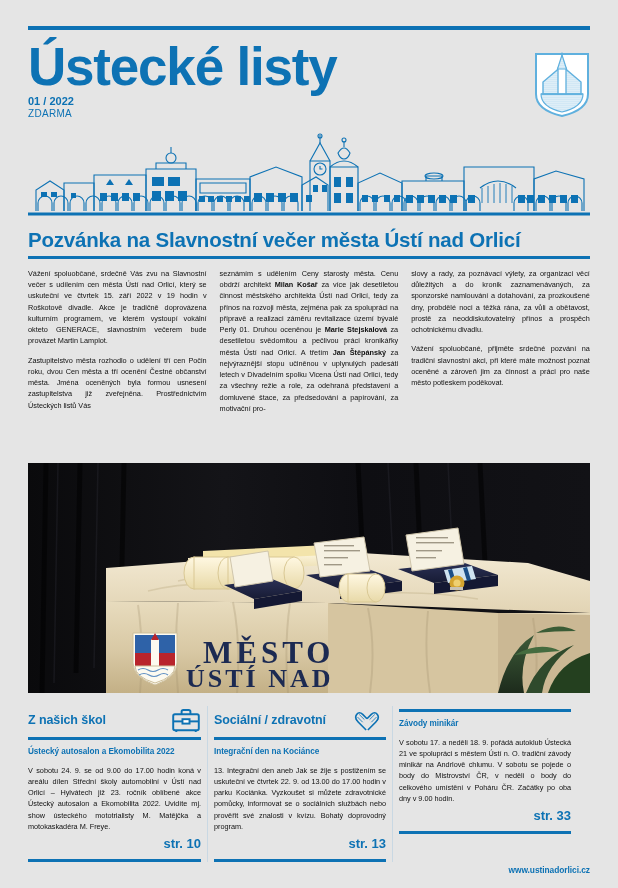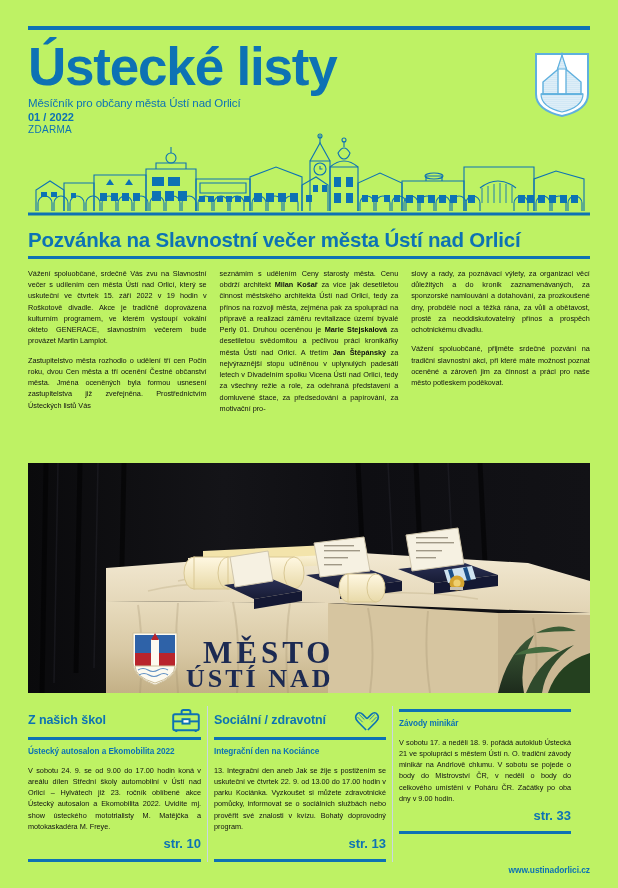--- a/index.html
+++ b/index.html
@@ -12,21 +12,21 @@
     height: 888px;
     font-family: "Liberation Sans", sans-serif;
     color: #1a1a1a;
     overflow: hidden;
     position: relative;
   }
   .page {
     position: relative;
     width: 618px;
     height: 888px;
-    background: #bef264;
+    background: #e5e5e5;
     box-sizing: border-box;
   }
 
   
   .masthead {
     position: absolute;
     left: 28px;
     top: 26px;
     width: 562px;
   }
@@ -231,21 +231,20 @@
 </style>
 </head>
 <body>
 
 <div class="page">
 
   <div class="masthead">
     <div class="rule-top"></div>
     <div class="brand-row">
       <div class="brand-title">Ústecké listy</div>
-      <div class="brand-sub">Měsíčník pro občany města Ústí nad Orlicí</div>
       <div class="brand-issue">01 / 2022</div>
       <div class="brand-free">ZDARMA</div>
 
       <div class="crest">
         <svg viewBox="0 0 56 66" width="56" height="66" aria-hidden="true">
           <defs>
             <pattern id="hatch" width="2" height="2" patternUnits="userSpaceOnUse">
               <rect width="2" height="2" fill="#ffffff"></rect>
               <circle cx="1" cy="1" r="0.55" fill="#4ba3d8"></circle>
             </pattern>

